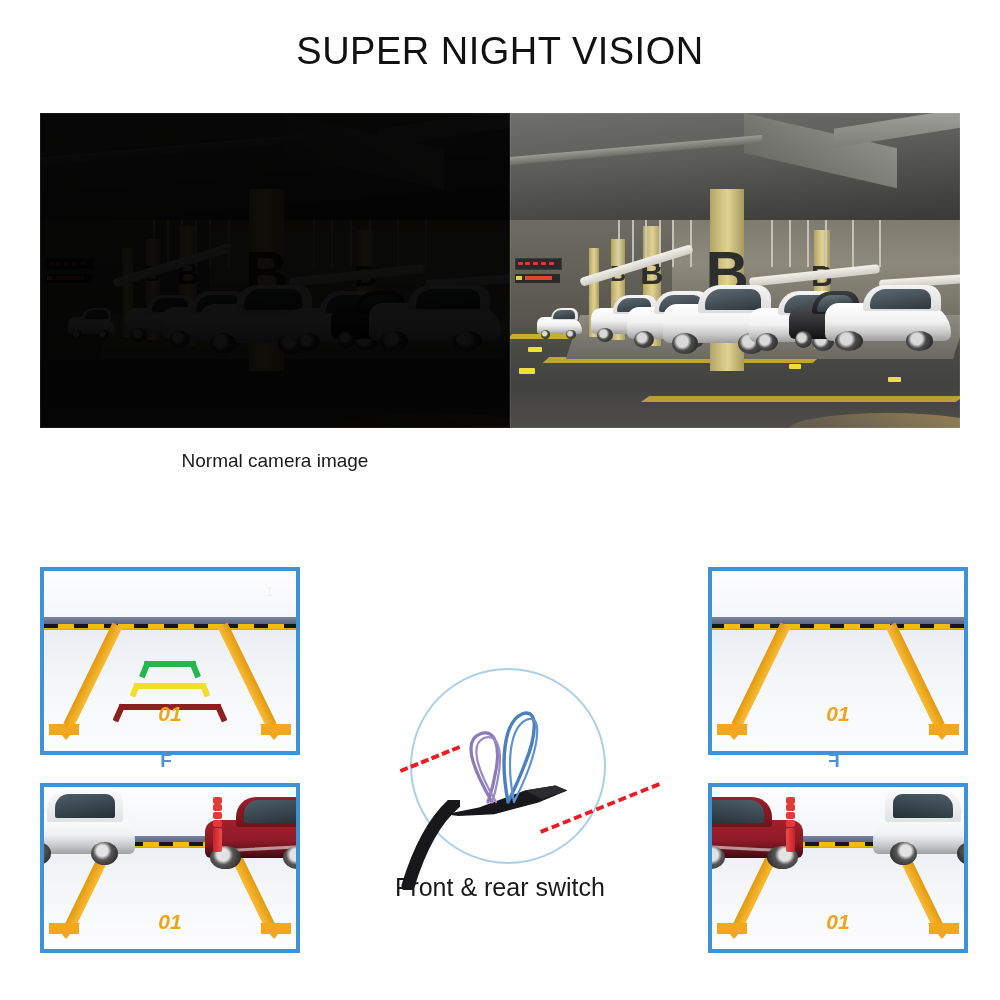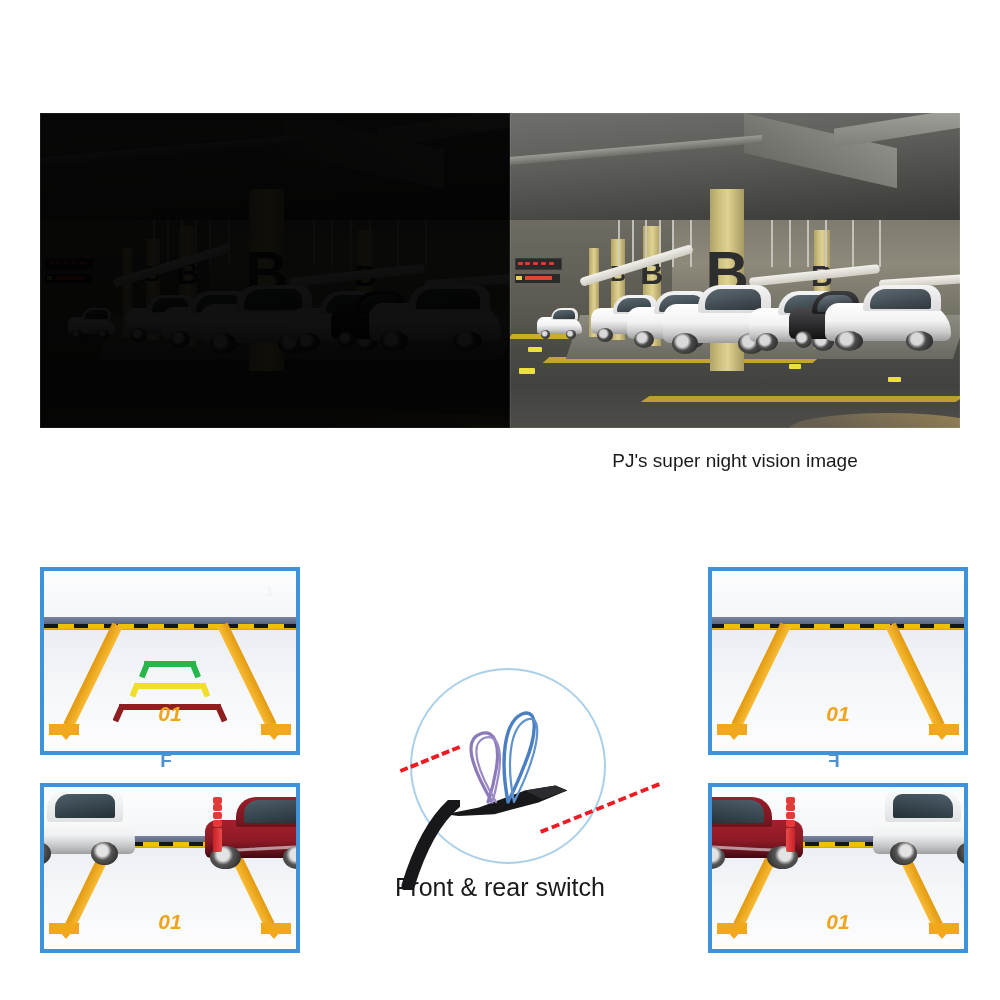--- a/index.html
+++ b/index.html
@@ -199,20 +199,21 @@
 
   .cable{position:absolute;z-index:11;}
   .sheath{position:absolute;left:432px;top:782px;width:150px;height:34px;z-index:11;}
   .wire{position:absolute;z-index:12;}
 </style>
 </head>
 <body>
 
 <div class="page">
 
+  <div class="title">SUPER NIGHT VISION</div>
 
   <div class="photo" id="photo-dark">
     <div class="scene">
       <div class="sc-ceiling">
         <div class="sc-ceiling-beamA"></div>
         <div class="sc-ceiling-beamB"></div>
         <div class="sc-ceiling-lip"></div>
       </div>
       <div class="sc-backwall"></div>
       <div class="sc-backwall2"></div>
@@ -435,21 +436,21 @@
         <div class="body"></div>
           <div class="cab"></div>
           <div class="glass"></div>
         <div class="w1"></div>
           <div class="w2"></div>
       </div>
     </div>
     <div class="photo-frame"></div>
   </div>
 
-  <div class="cap" id="cap-right">PJ's super night vision image</div>
+  <div class="cap" id="cap-left">Normal camera image</div>
 
   <div class="panel" id="panel-tl">
     <div class="gv">
       <div class="gv-sky"></div>
       <div class="gv-ground"></div>
       <div class="stop-top"></div>
       <div class="stop-face"></div>
 
       <div class="guide l"></div>
       <div class="guide r"></div>

